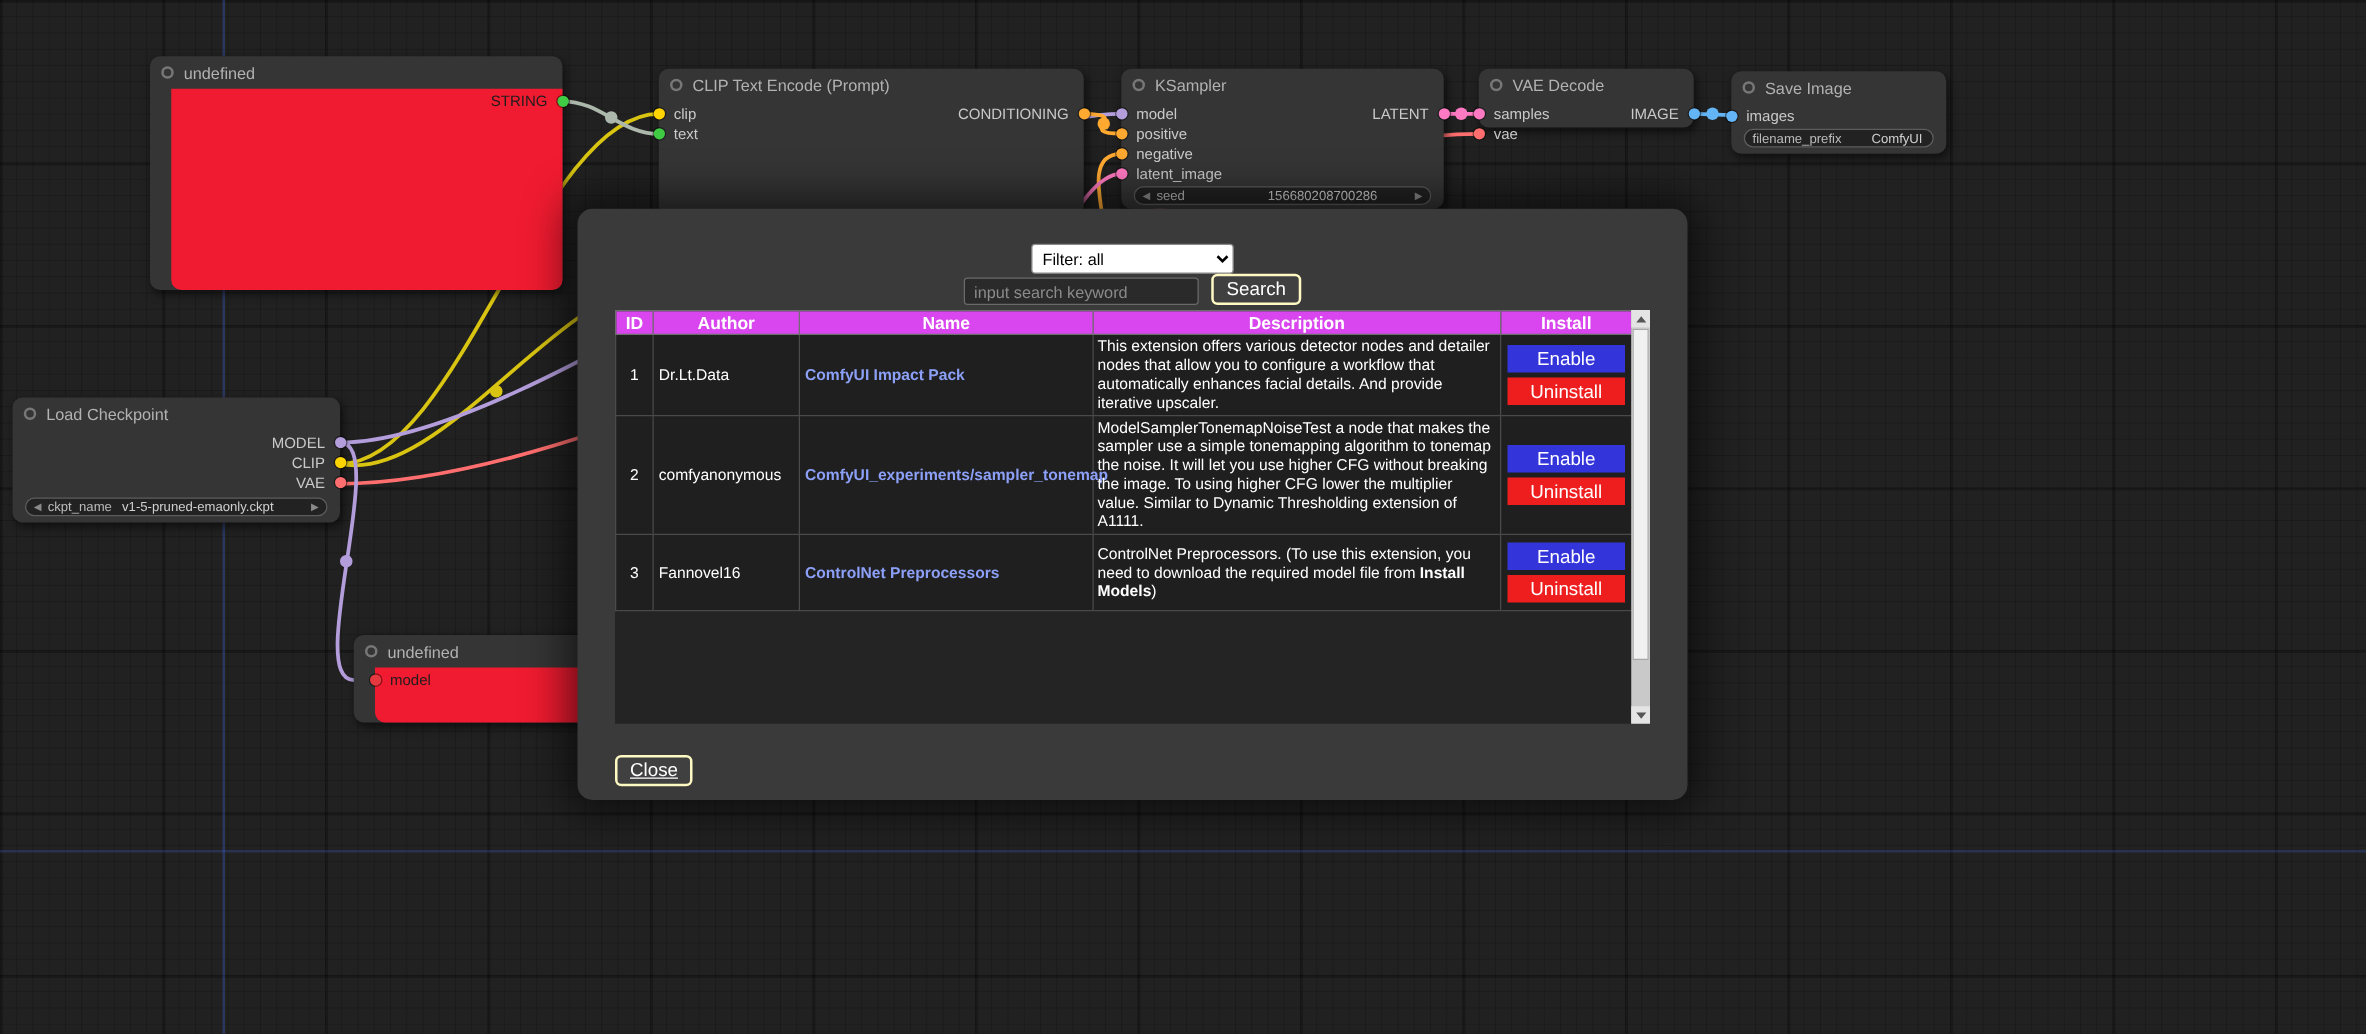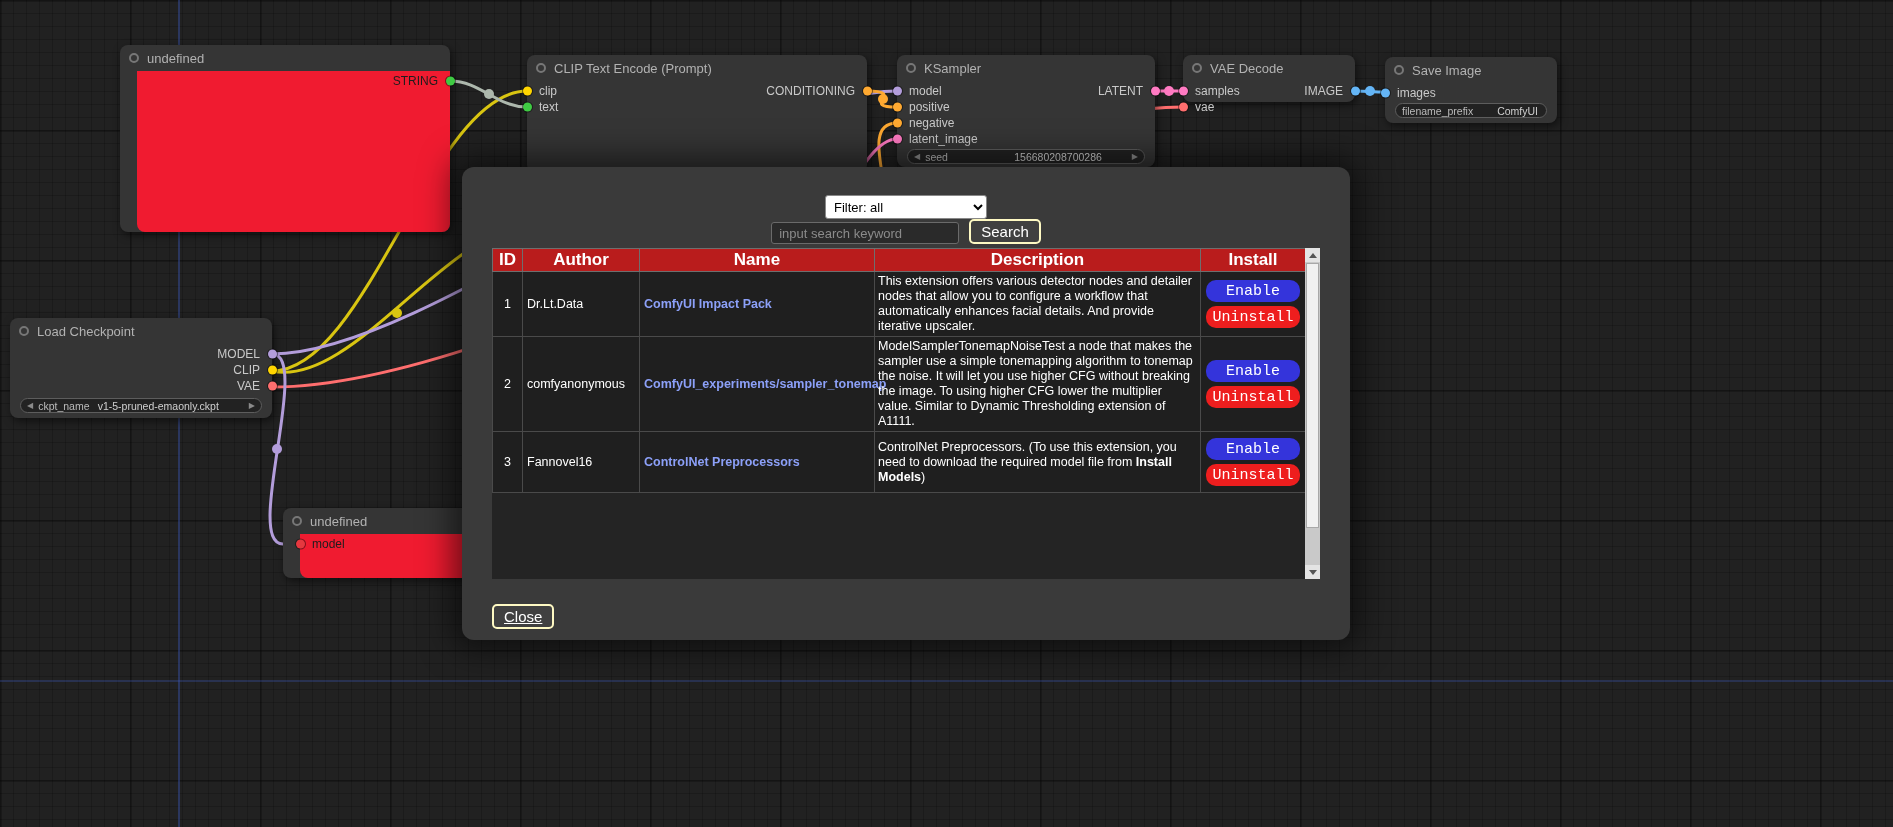--- a/index.html
+++ b/index.html
@@ -65,31 +65,31 @@
   .search { width:188px; height:22px; background:#2a2a2a; border:1px solid #6a6a6a;
             border-radius:3px; color:#ddd; font-size:13px; padding:0 7px;
             font-family:"Liberation Sans",sans-serif; }
   .search::placeholder { color:#8b8b8b; }
   .btn { background:#404040; border:2px solid #fef9c3; color:#ffffff; border-radius:5px;
          font-size:15px; padding:2px 10px; cursor:pointer; font-family:"Liberation Sans",sans-serif; }
 
   .table-wrap { position:relative; width:100%; height:355px; margin-top:4px;
                 background:#242424; overflow:hidden; }
   table { border-collapse:collapse; width:calc(100% - 15px); table-layout:fixed; }
-  th { background:#b91c1c; color:#fff; border:1px solid #6e6e6e; font-weight:bold;
-       font-size:17px; padding:1px 2px;margin-top:16px; }
+  th { background:#d946ef; color:#fff; border:1px solid #6e6e6e; font-weight:bold;
+       font-size:14px; padding:1px 2px;margin-top:16px; }
   td { background:#1f1f1f; color:#fff; border:1px solid #4a4a4a; font-size:12.5px;
        padding:2px 4px; vertical-align:middle; }
   td.cell-id { text-align:center; }
   td.cell-name a { color:#8CA0F8; font-weight:bold; text-decoration:none; }
   td.cell-desc { line-height:15px; padding:2px 3px; }
   td.cell-install { text-align:center; }
   .btn-enable, .btn-uninstall { display:block; width:94px; height:22px; margin:4px auto;
-       border:none; border-radius:10px; color:#fff; font-size:15px; cursor:pointer;
-       font-family:Liberation Mono, monospace; }
+       border:none; border-radius:0; color:#fff; font-size:15px; cursor:pointer;
+       font-family:Liberation Sans, sans-serif; }
   .btn-enable { background:#3434DB; }
   .btn-uninstall { background:#EE1E1E; }
 
   .fake-scrollbar { position:absolute; right:0; top:0; bottom:0; width:15px; background:#c9c9c9; }
   .sb-arrow { position:absolute; left:0; width:15px; height:14px; background:#e4e4e4;
               display:flex; align-items:center; justify-content:center; cursor:pointer; }
   .sb-arrow.up { top:0; } .sb-arrow.down { bottom:0; }
   .tri-up { width:0; height:0; border-left:4px solid transparent; border-right:4px solid transparent;
             border-bottom:5px solid #555; }
   .tri-down { width:0; height:0; border-left:4px solid transparent; border-right:4px solid transparent;

